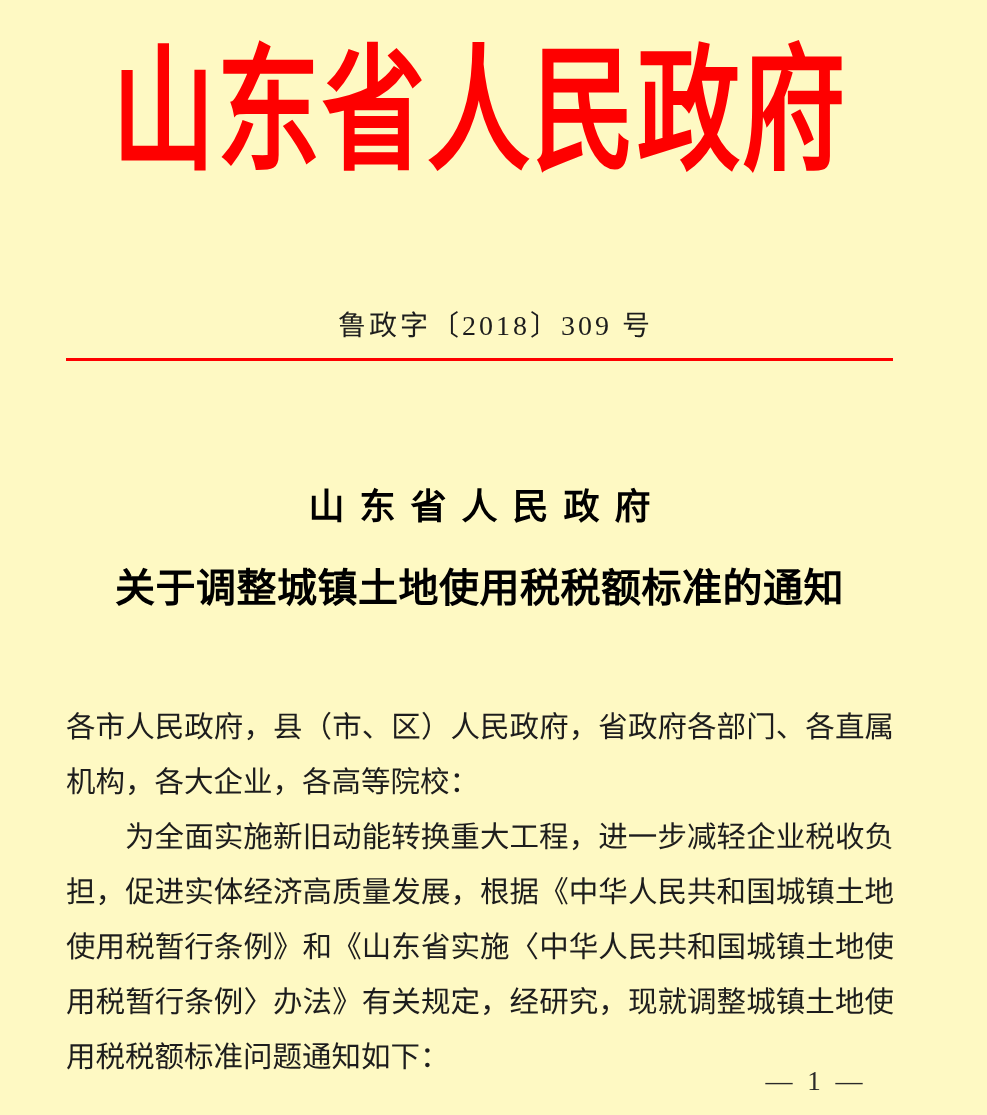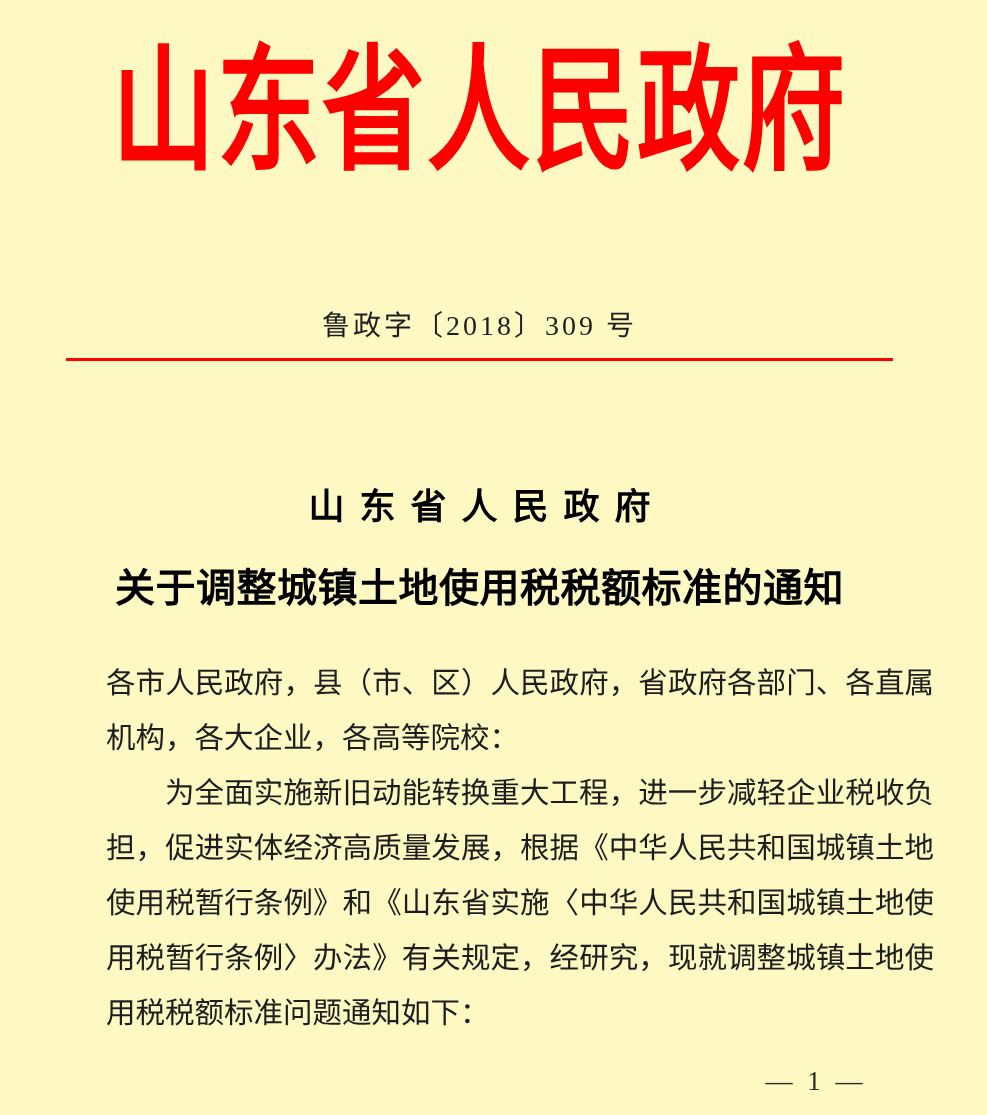--- a/index.html
+++ b/index.html
@@ -27,21 +27,21 @@
     color: #fe0000;
     letter-spacing: 2px;
     line-height: 1.1;
     white-space: nowrap;
     transform: scaleY(1.32);
     transform-origin: top center;
   }
   
   .doc-number {
     position: absolute;
-    top: 303px; left: 66px; width: 827px;
+    top: 303px; left: 82px; width: 827px;
     text-align: center;
     font-size: 28px;
     letter-spacing: 3px;
     color: #1d1d1d;
   }
   
   .red-line {
     position: absolute;
     top: 358px; left: 66px;
     width: 827px; height: 3px;
@@ -64,27 +64,26 @@
   .title-line2 {
     margin-top: 27px;
     font-size: 40px;
     font-weight: bold;
     letter-spacing: 0.5px;
     white-space: nowrap;
   }
   
   .body-text {
     position: absolute;
-    top: 656px; left: 66px; width: 828px;
+    top: 700px; left: 66px; width: 828px;
     font-size: 29.5px;
     line-height: 55px;
     text-align: justify;
     color: #1d1d1d;
     letter-spacing: 0;
-    margin-left: 40px;
   }
   .body-text p { text-align: justify; }
   .paragraph.indent { text-indent: 2em; }
   
   .page-number {
     position: absolute;
     top: 1066px; left: 748px; width: 132px;
     text-align: center;
     font-size: 27px;
     word-spacing: 8px;

